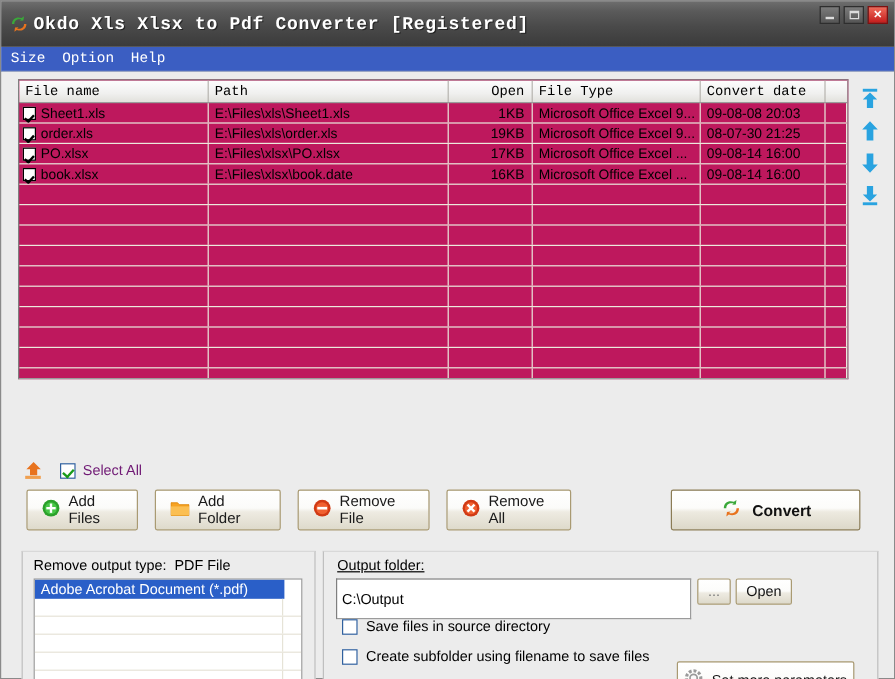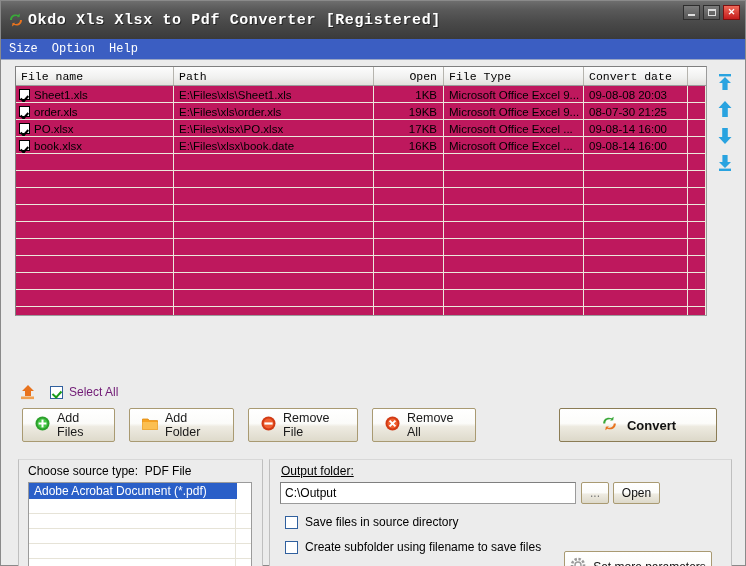--- a/index.html
+++ b/index.html
@@ -287,21 +287,21 @@
   }
   .tl-sep {
     position: absolute;
     right: 15px; top: 0; bottom: 0;
     width: 1px; background: #e6e3d7;
   }
 
   .pathinput {
     position: absolute;
     left: 279px; top: 422px;
-    width: 296px; height: 22px;
+    width: 296px; height: 34px;
     background: #fff;
     border: 1px solid #9b9b9b;
     border-top-color: #7f7f7f;
     border-left-color: #7f7f7f;
     font-size: 12px; color: #000;
     padding: 2px 4px;
     font-family: "Liberation Sans", sans-serif;
     display: flex; align-items: center;
   }
   .sbtn {
@@ -612,21 +612,21 @@
           <path d="M15 9 C15 13.5 11 15.5 7 14 L5 15.5 L5.5 12 L8.5 11.7 L7.2 12.7 C10.2 13.6 13.2 12 13 9 Z" fill="#e8731e"></path>
         </svg>
       </span>
       <span>Convert</span>
     </div>
 
     <div class="gbox gbox-left"></div>
     <div class="gbox gbox-right"></div>
 
     <div class="gb-label outtype-label">
-      <span>Choose source type:</span>
+      <span>Remove output type:</span>
       &nbsp;<span>PDF File</span>
     </div>
 
     <div class="typelist" id="typelist">
         <div class="tl-row sel">Adobe Acrobat Document (*.pdf)</div>
         <div class="tl-row">
           <span class="tl-sep"></span>
         </div>
         <div class="tl-row">
           <span class="tl-sep"></span>

